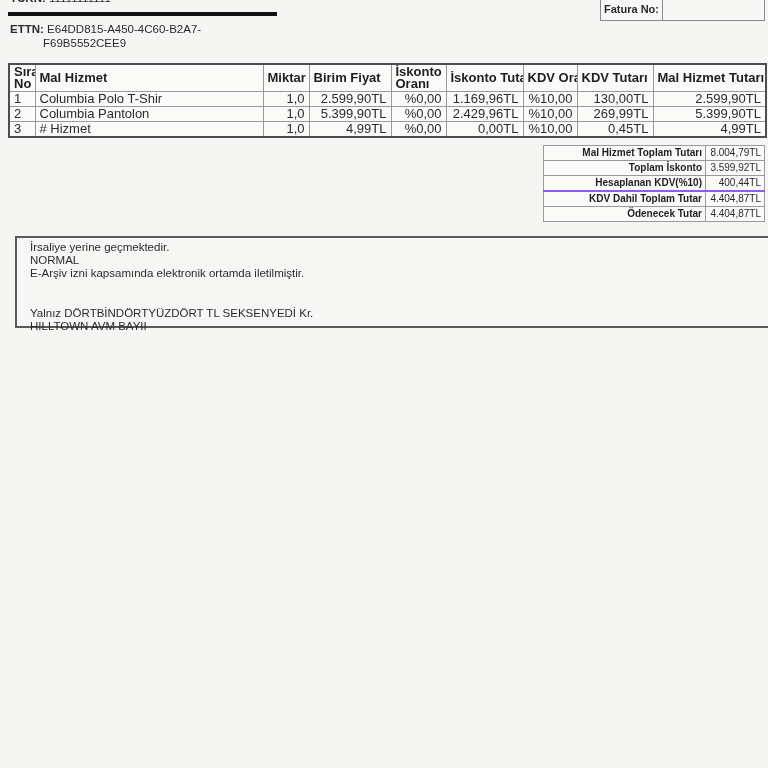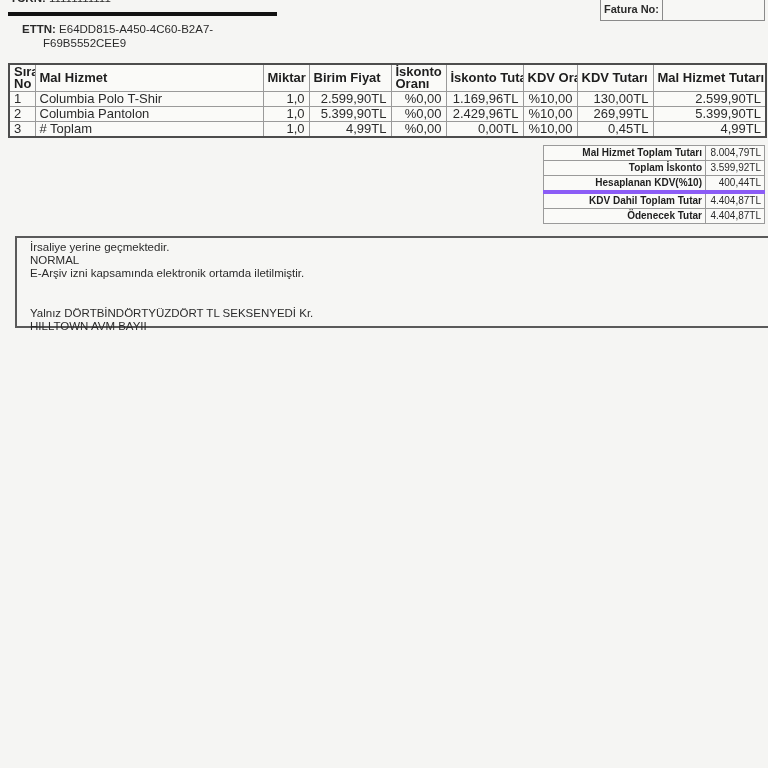--- a/index.html
+++ b/index.html
@@ -8,21 +8,21 @@
     position:relative;width:768px;height:768px;overflow:hidden;
     background:#f5f5f3;
     font-family:"Liberation Sans","DejaVu Sans",sans-serif;
     color:#2b2b2b;
   }
   
   .tckn-line{position:absolute;left:10px;top:-9px;font-size:11.5px;line-height:14px;white-space:nowrap;}
   .tckn-line .lbl{font-weight:bold;}
   .top-divider{position:absolute;left:8px;top:12px;width:269px;height:4px;background:#121212;}
   .ettn-block{position:absolute;left:10px;top:23px;font-size:11.5px;line-height:13.5px;}
-  .ettn-block .lbl{font-weight:bold;margin-left:12px;}
+  .ettn-block .lbl{font-weight:bold;}
   .ettn-line2{padding-left:33px;}
   
   .muhasebe-box{
     position:absolute;left:600px;top:-14px;width:165px;height:35px;
     border:1px solid #8a8a8a;display:flex;background:#f7f7f5;box-sizing:border-box;
   }
   .muhasebe-label{
     width:62px;border-right:1px solid #8a8a8a;font-weight:bold;font-size:11px;
     line-height:13px;padding:3px 0 0 3px;box-sizing:border-box;
   }
@@ -46,21 +46,21 @@
   .summary-table{
     position:absolute;left:543px;top:145px;width:222px;
     border-collapse:collapse;table-layout:fixed;background:#fafaf8;
     border:1.5px solid #555;
   }
   .summary-table td{
     border:1px solid #9a9a9a;font-size:10px;line-height:12px;height:13px;
     padding:1px 3px;white-space:nowrap;box-sizing:border-box;text-align:right;
   }
   .summary-table td.sum-label{font-weight:bold;width:162px;color:#1e1e1e;}
-  .summary-table tr.heavy-top td{border-top:4px solid #8b5cf6;}
+  .summary-table tr.heavy-top td{border-top:2px solid #8b5cf6;}
   
   .notes-box{
     position:absolute;left:15px;top:236px;width:757px;height:92px;
     border:2px solid #5a5a5a;box-sizing:border-box;background:#f6f6f4;
     padding:3px 10px 0 13px;font-size:11.5px;line-height:13.2px;
   }
   .note-line{min-height:13.2px;white-space:nowrap;overflow:hidden;}
 </style>
 </head>
 <body>
@@ -128,21 +128,21 @@
       <td class="ar">1,0</td>
       <td class="ar">5.399,90TL</td>
       <td class="ar">%0,00</td>
       <td class="ar">2.429,96TL</td>
       <td class="ar">%10,00</td>
       <td class="ar">269,99TL</td>
       <td class="ar">5.399,90TL</td>
     </tr>
     <tr class="body-row">
       <td class="al">3</td>
-      <td class="al"># Toplam</td>
+      <td class="al"># Hizmet</td>
       <td class="ar">1,0</td>
       <td class="ar">4,99TL</td>
       <td class="ar">%0,00</td>
       <td class="ar">0,00TL</td>
       <td class="ar">%10,00</td>
       <td class="ar">0,45TL</td>
       <td class="ar">4,99TL</td>
     </tr>
   </tbody>
     </table>

